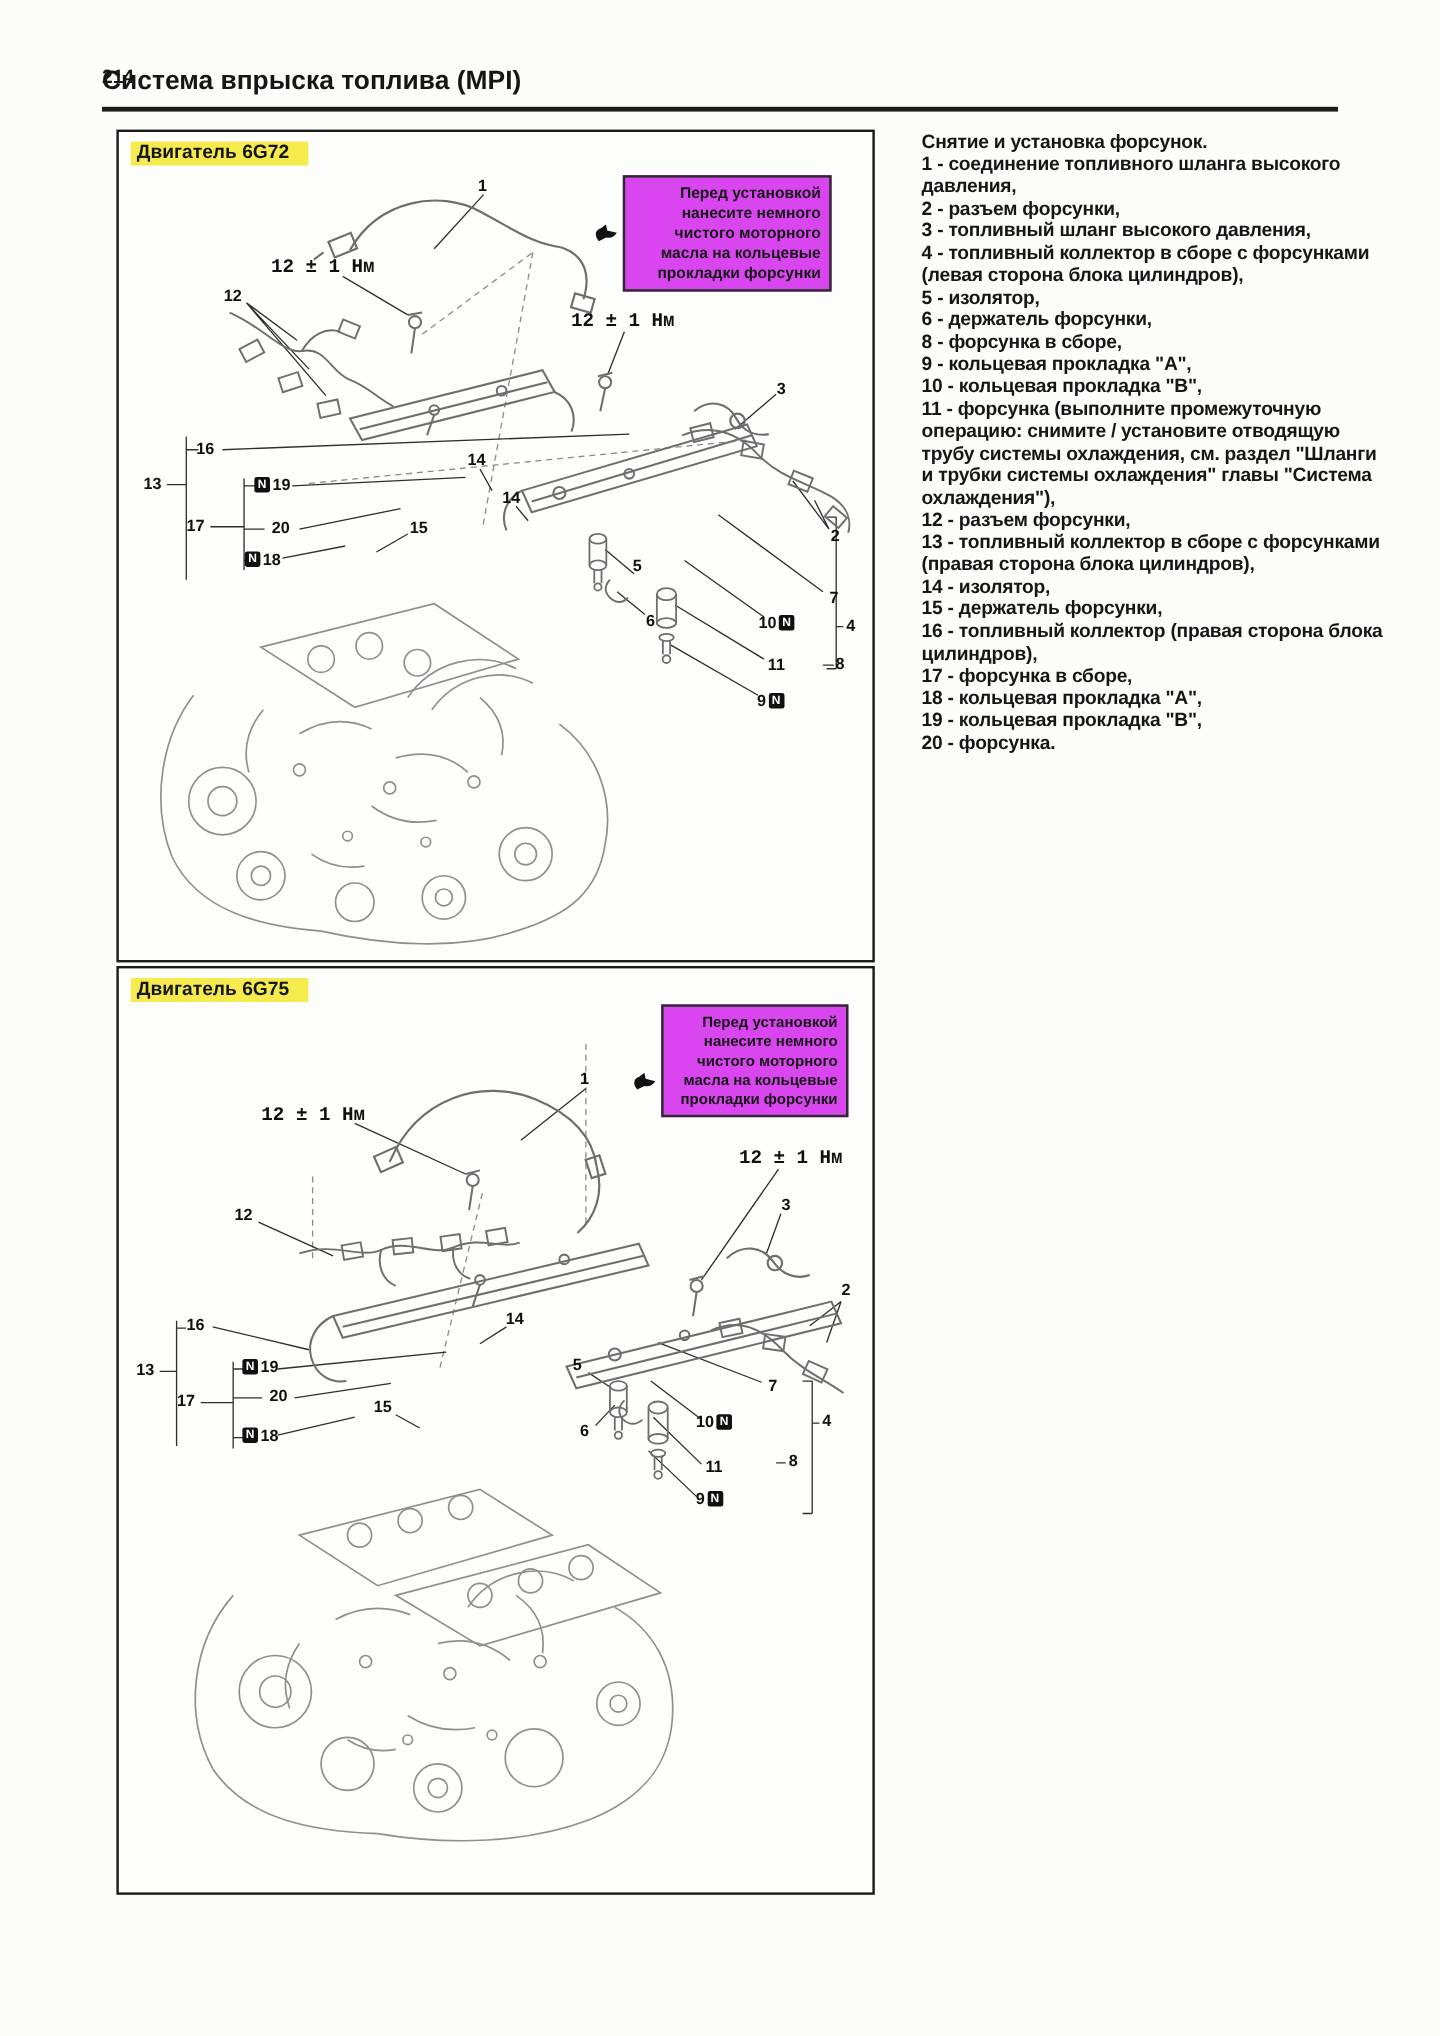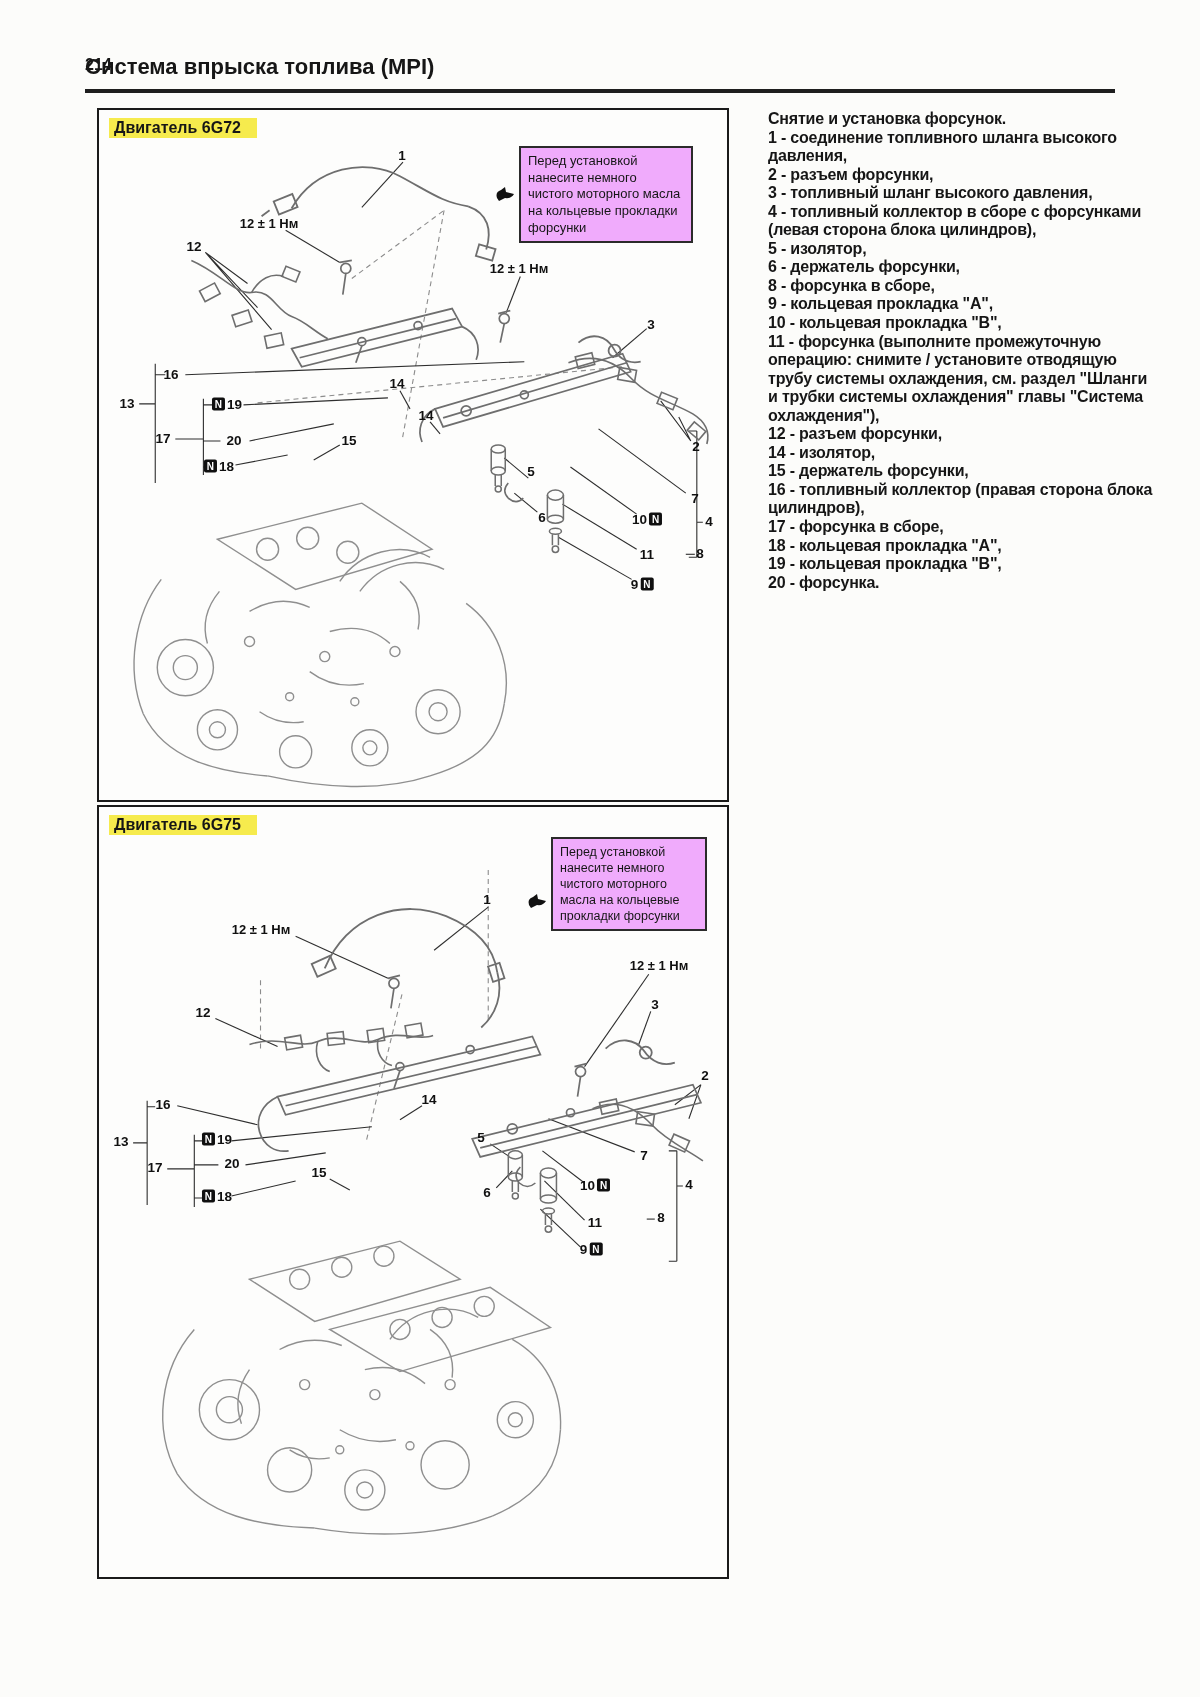--- a/index.html
+++ b/index.html
@@ -15,26 +15,26 @@
   
   .panel{position:absolute;left:97px;width:628px;border:2px solid #1a1a1a;background:#fdfdfc;}
   #panel1{top:108px;height:690px;}
   #panel2{top:805px;height:770px;}
   .panel-label{position:absolute;left:10px;top:8px;z-index:4;font-size:16px;font-weight:700;
                background:#f6eb4d;padding:1px 16px 1px 5px;}
   .sketch{position:absolute;left:0;top:0;width:100%;height:100%;}
   .callout-layer{position:absolute;left:0;top:0;width:100%;height:100%;z-index:3;}
   .callout{position:absolute;transform:translate(-50%,-50%);font-size:13.5px;font-weight:700;
            white-space:nowrap;display:flex;align-items:center;gap:2px;color:#101010;}
-  .callout.torque{font-size:13px;}
+  .callout.torque{font-size:16px;font-family:Liberation Mono, monospace;}
   .nbox{width:13px;height:13px;background:#101010;color:#fff;font-size:10px;font-weight:700;
         line-height:13px;text-align:center;border-radius:2px;display:inline-block;}
 
-  .notebox{position:absolute;z-index:4;border:2px solid #2b2b2b;background:#f0abfc;
-           padding:5px 7px;font-weight:400;line-height:1.28;}
+  .notebox{position:absolute;z-index:4;border:2px solid #2b2b2b;background:#d946ef;
+           padding:5px 7px;font-weight:700;line-height:1.28;text-align:right;}
   #note1{left:420px;top:36px;width:156px;font-size:13px;}
   #note2{left:452px;top:30px;width:138px;font-size:12.5px;}
   .pointer-icon{position:absolute;z-index:5;}
   #ptr1{left:396px;top:76px;} #ptr2{left:428px;top:86px;}
 
   
   .parts{position:absolute;left:768px;top:110px;width:388px;font-size:16px;font-weight:700;
          line-height:1.16;letter-spacing:-0.2px;}
   .part-line{margin:0;}
   .warning{margin:3px 0 0 0;font-style:italic;text-align:justify;}
@@ -482,20 +482,21 @@
         <div class="part-line">2 - разъем форсунки,</div>
         <div class="part-line">3 - топливный шланг высокого давления,</div>
         <div class="part-line">4 - топливный коллектор в сборе с форсунками (левая сторона блока цилиндров),</div>
         <div class="part-line">5 - изолятор,</div>
         <div class="part-line">6 - держатель форсунки,</div>
         <div class="part-line">8 - форсунка в сборе,</div>
         <div class="part-line">9 - кольцевая прокладка "А",</div>
         <div class="part-line">10 - кольцевая прокладка "В",</div>
         <div class="part-line">11 - форсунка (выполните промежуточную операцию: снимите / установите отводящую трубу системы охлаждения, см. раздел "Шланги и трубки системы охлаждения" главы "Система охлаждения"),</div>
         <div class="part-line">12 - разъем форсунки,</div>
+        <div class="part-line">13 - топливный коллектор в сборе с форсунками (правая сторона блока цилиндров),</div>
         <div class="part-line">14 - изолятор,</div>
         <div class="part-line">15 - держатель форсунки,</div>
         <div class="part-line">16 - топливный коллектор (правая сторона блока цилиндров),</div>
         <div class="part-line">17 - форсунка в сборе,</div>
         <div class="part-line">18 - кольцевая прокладка "А",</div>
         <div class="part-line">19 - кольцевая прокладка "В",</div>
         <div class="part-line">20 - форсунка.</div>
       </div>
   </aside>
 

